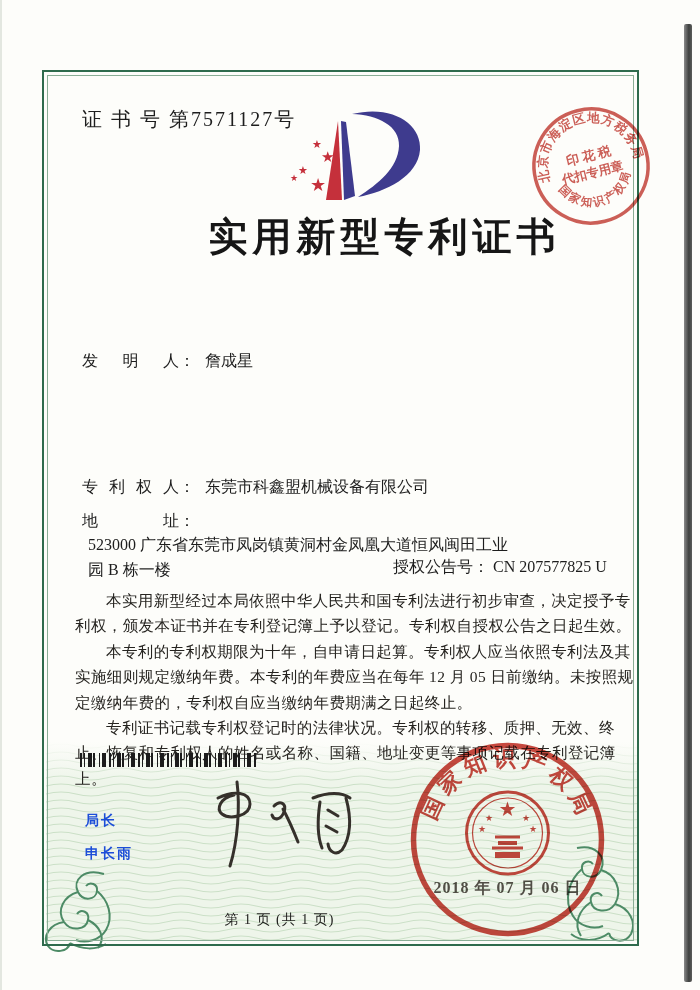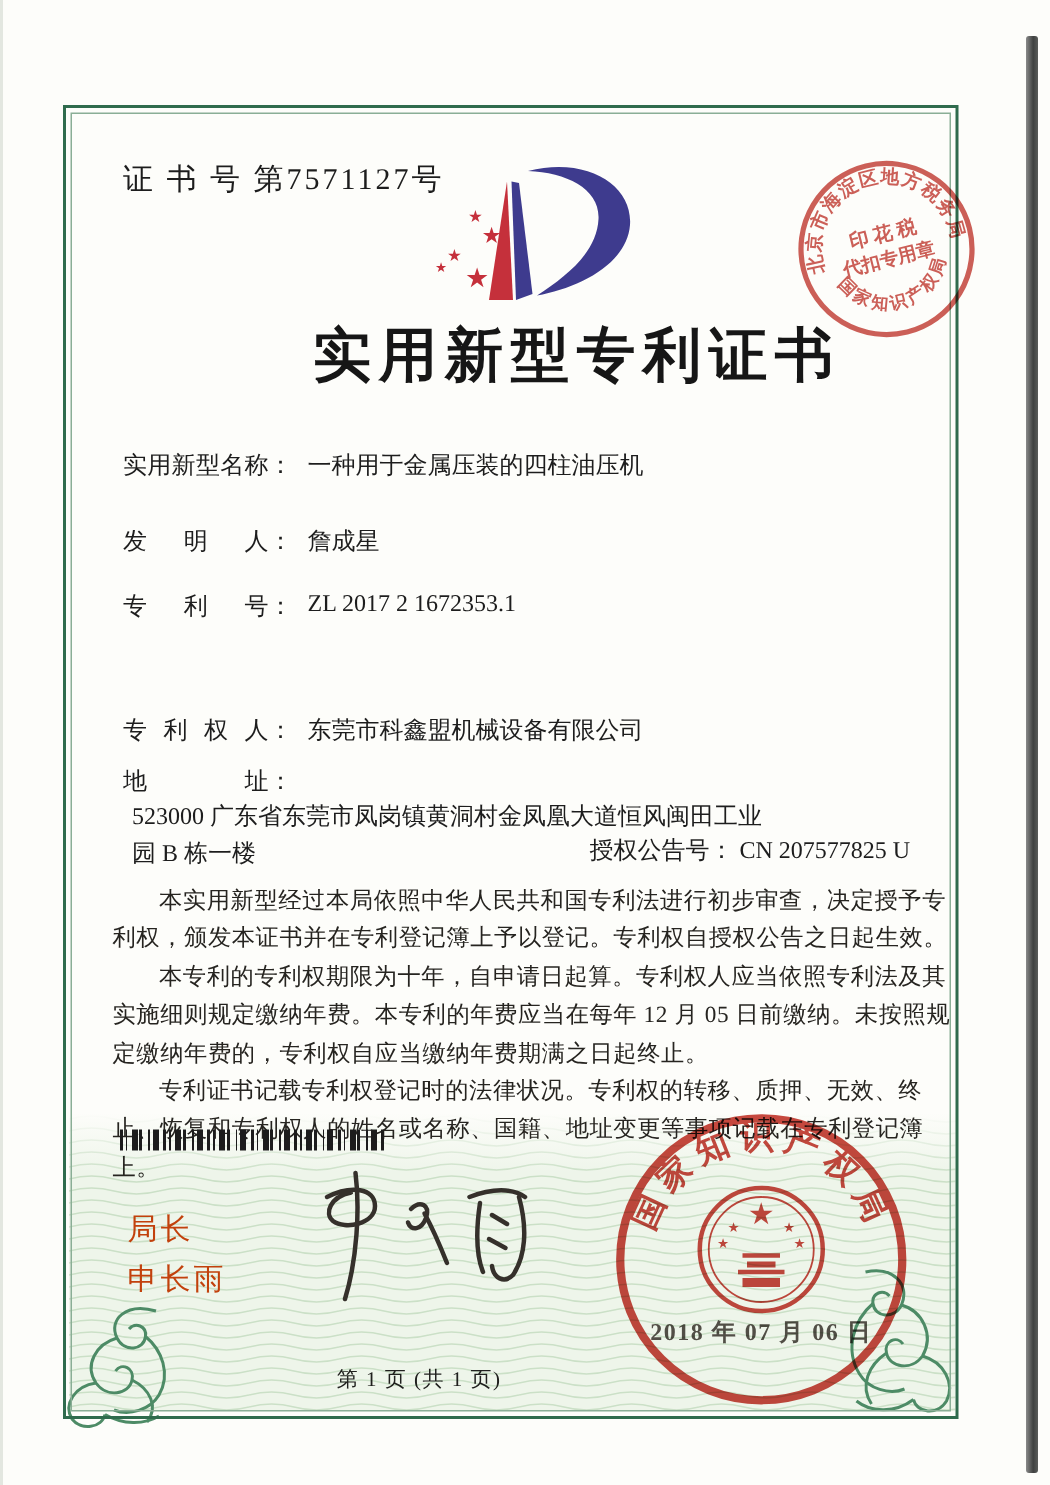--- a/index.html
+++ b/index.html
@@ -35,22 +35,22 @@
   .barcode{position:absolute;left:80px;top:753px;width:178px;height:14px;z-index:2;
       background:
        repeating-linear-gradient(90deg,
         #1c1c1c 0 2px, transparent 2px 4px,
         #1c1c1c 4px 5px, transparent 5px 8px,
         #1c1c1c 8px 12px, transparent 12px 13px,
         #1c1c1c 13px 15px, transparent 15px 19px,
         #1c1c1c 19px 20px, transparent 20px 22px,
         #1c1c1c 22px 26px, transparent 26px 29px);}
   .sig-block{position:absolute;left:85px;top:804px;z-index:2;
-      font-family:"Liberation Sans","DejaVu Sans",sans-serif;font-weight:normal;
-      font-size:20px;color:#c2410c;line-height:33px;letter-spacing:2px;}
+      font-family:"Liberation Sans","DejaVu Sans",sans-serif;font-weight:bold;
+      font-size:14px;color:#1d4ed8;line-height:33px;letter-spacing:2px;}
   .signature{position:absolute;left:190px;top:776px;z-index:2;}
   .seal{position:absolute;left:405px;top:737px;z-index:4;mix-blend-mode:multiply;opacity:.93;}
   .tax-stamp{position:absolute;left:523px;top:98px;z-index:4;mix-blend-mode:multiply;
       opacity:.85;transform:rotate(-14deg);}
   .ornament{position:absolute;z-index:2;}
   .orn-bl{left:34px;top:866px;}
   .orn-br{left:552px;top:842px;transform:scaleX(-1);}
   .footer{position:absolute;left:42px;top:911px;width:475px;text-align:center;
       font-size:14px;letter-spacing:1px;z-index:2;color:#20201e;}
 </style>
@@ -95,31 +95,23 @@
     </text>
     <text x="68" y="62" text-anchor="middle" font-size="13" font-weight="bold" fill="#c5443c">印 花 税</text>
     <text x="68" y="79" text-anchor="middle" font-size="12.5" font-weight="bold" fill="#c5443c">代扣专用章</text>
     <text font-size="11.5" fill="#c5443c" font-weight="bold" letter-spacing="2">
       <textPath href="#taxBotArc" startOffset="50%" text-anchor="middle">国家知识产权局</textPath>
     </text>
   </svg>
 
   <div class="title">实用新型专利证书</div>
 
-  <div class="frow" style="top:300px">
-    <span class="flabel">实用新型名称</span><span class="colon">：</span>
-    <span class="fvalue">一种用于金属压装的四柱油压机</span>
-  </div>
   <div class="frow" style="top:351px">
     <span class="flabel">发明人</span><span class="colon">：</span>
     <span class="fvalue">詹成星</span>
-  </div>
-  <div class="frow" style="top:394px">
-    <span class="flabel">专利号</span><span class="colon">：</span>
-    <span class="fvalue">ZL 2017 2 1672353.1</span>
   </div>
   <div class="frow" style="top:477px">
     <span class="flabel">专利权人</span><span class="colon">：</span>
     <span class="fvalue">东莞市科鑫盟机械设备有限公司</span>
   </div>
   <div class="frow wrap" style="top:511px">
     <span class="flabel">地址</span><span class="colon">：</span>
     <span class="fvalue">523000 广东省东莞市凤岗镇黄洞村金凤凰大道恒风闽田工业园 B 栋一楼</span>
   </div>
   <div class="grant-no" style="top:557px">

